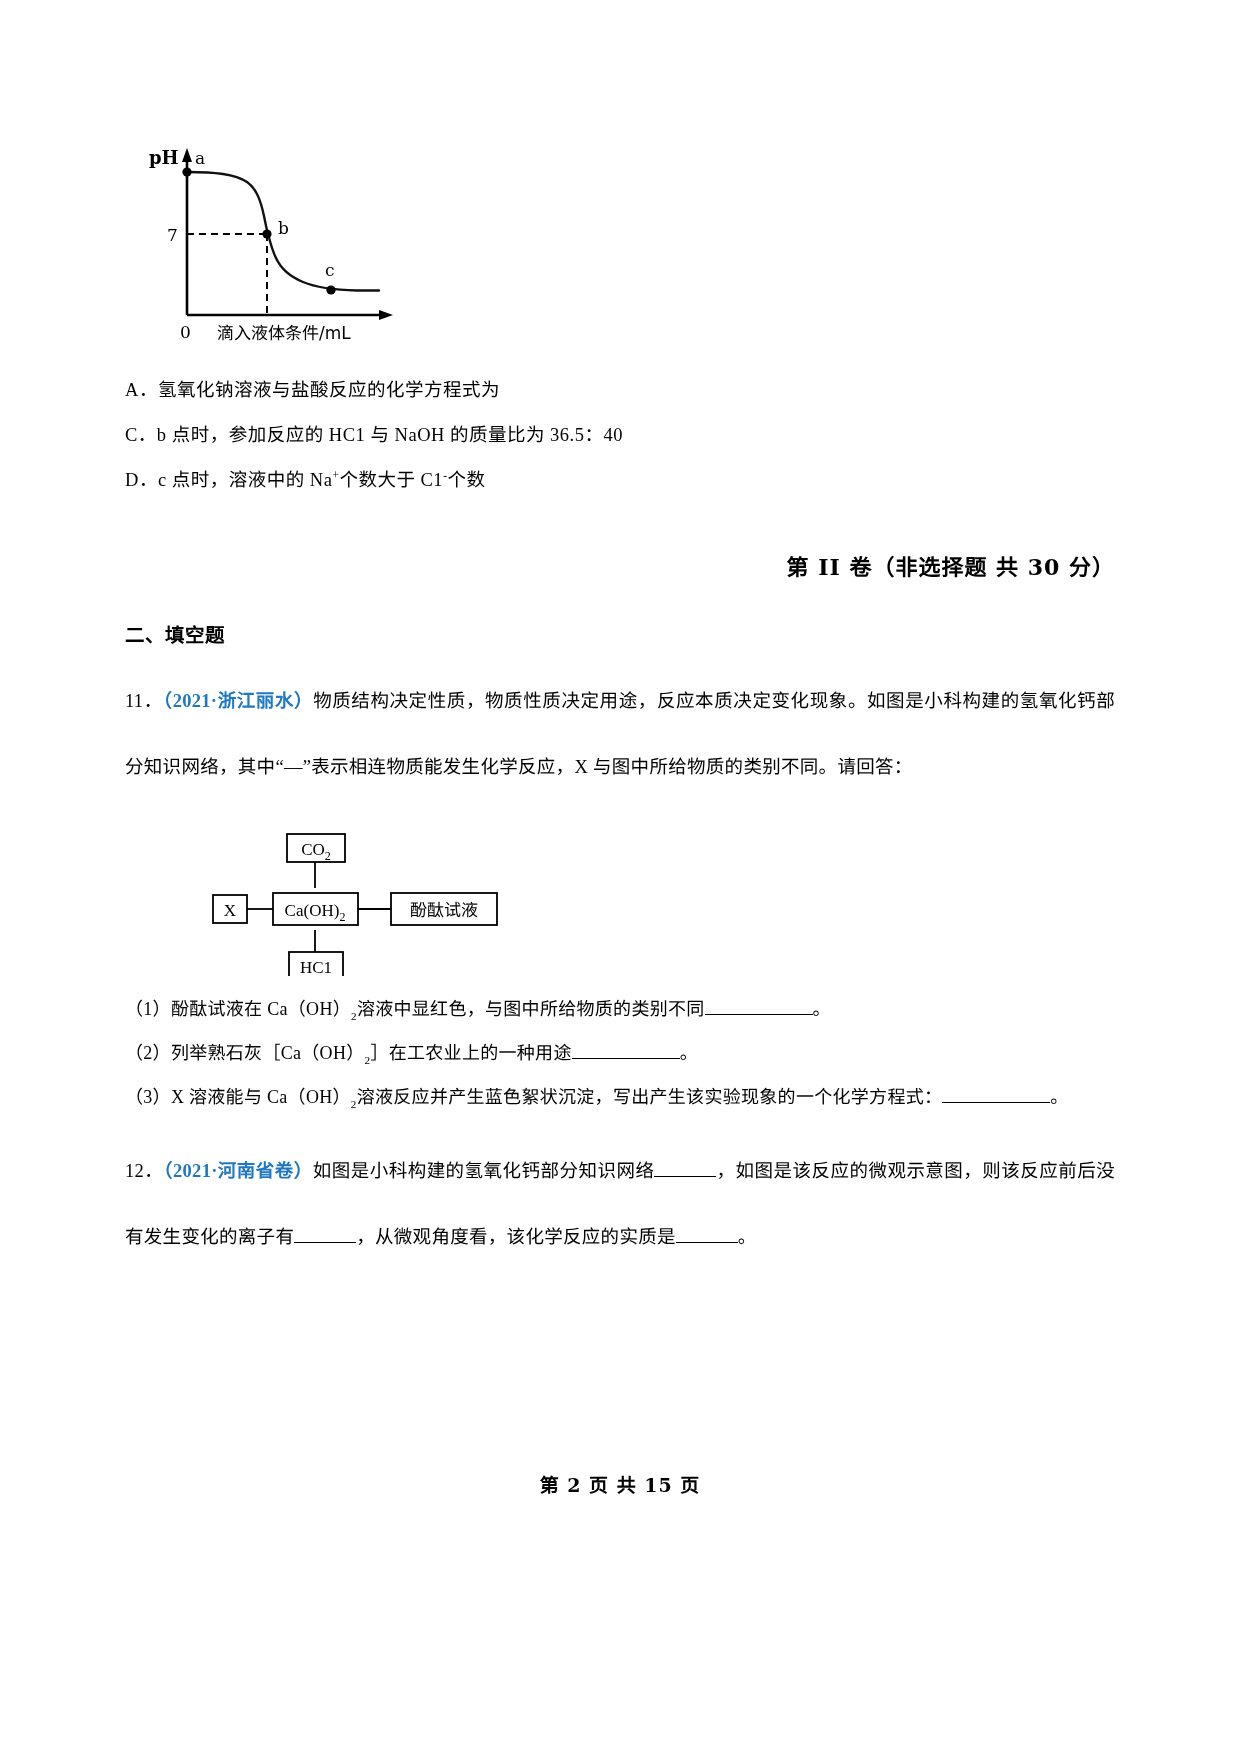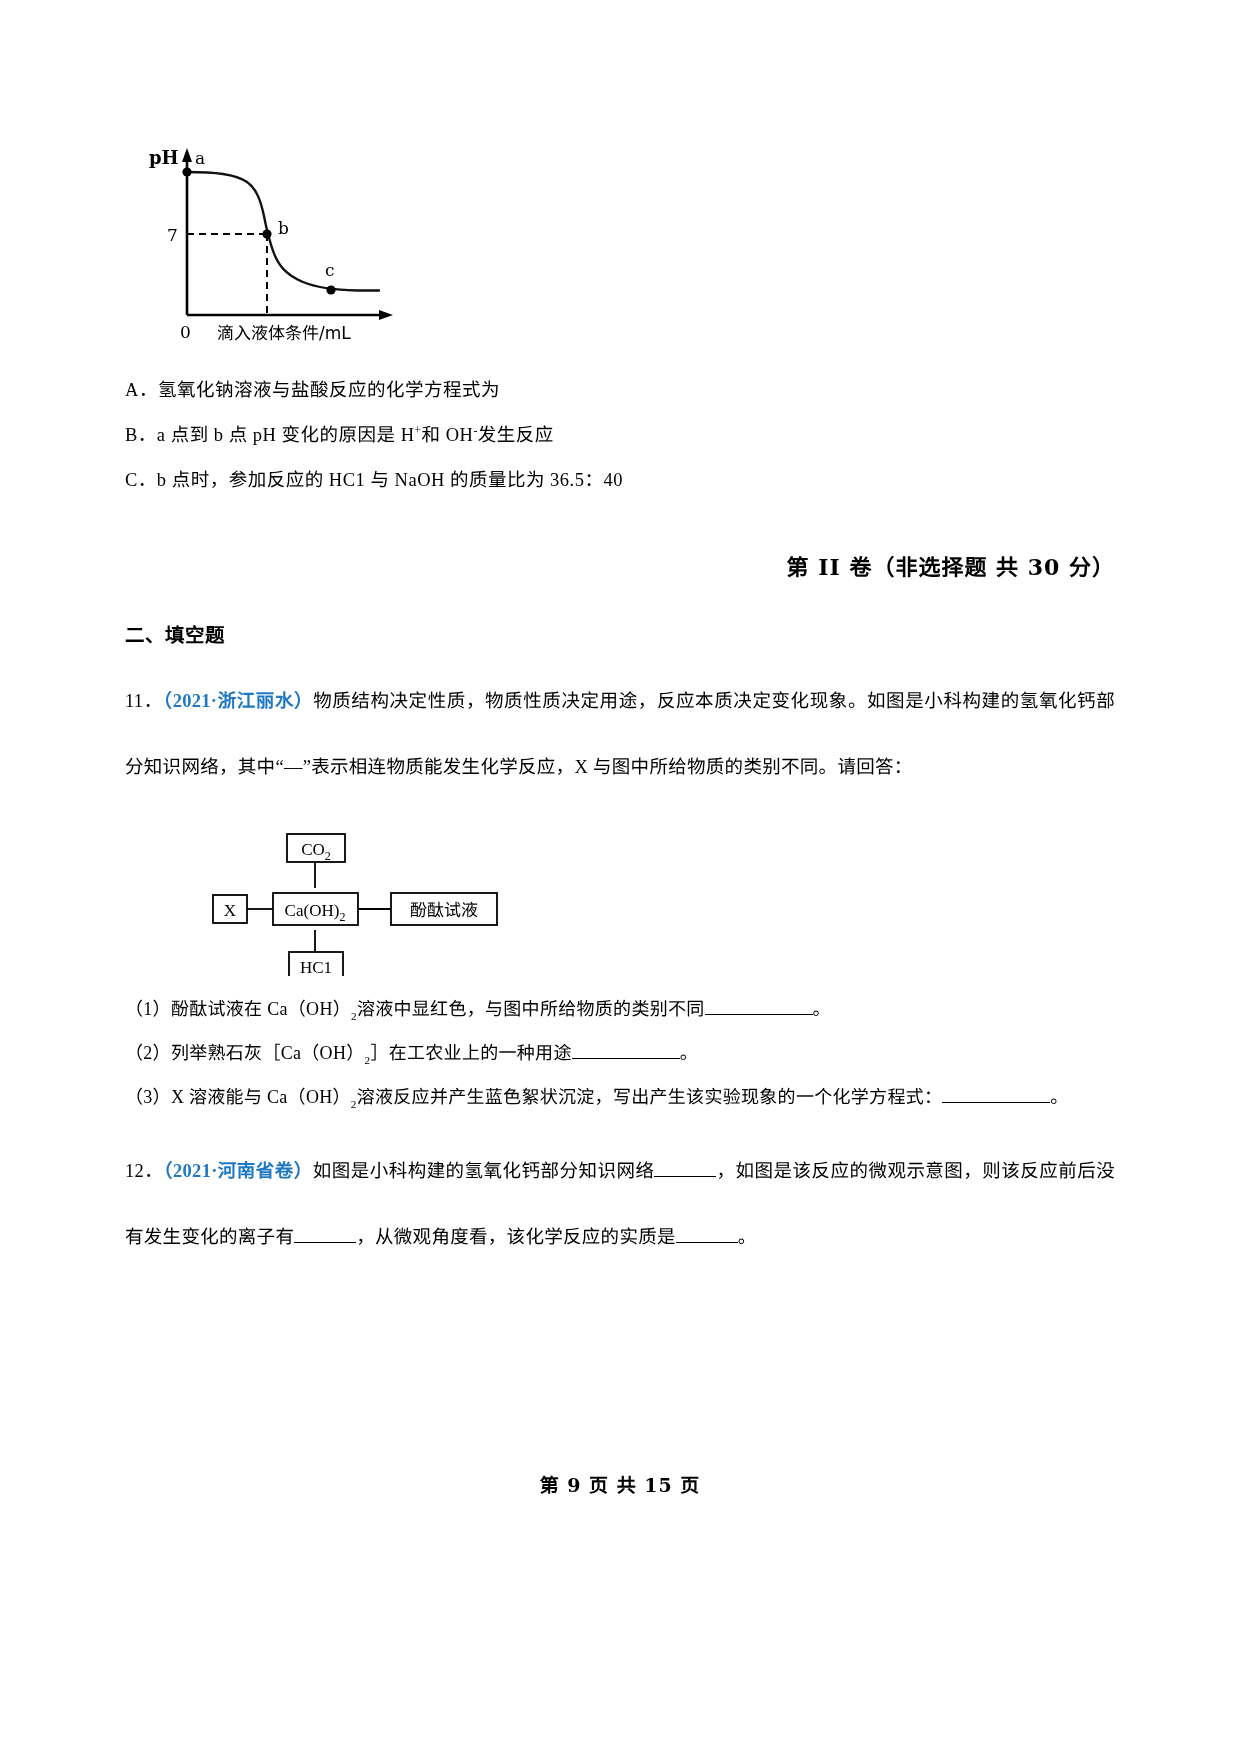--- a/index.html
+++ b/index.html
@@ -161,24 +161,24 @@
         <text x="45" y="208" font-family="DejaVu Serif, serif" font-size="17">0</text>
         <text x="82" y="209" font-family="DejaVu Sans, sans-serif" font-size="17">滴入液体条件/mL</text>
       </svg>
     </div>
 
     <div class="options">
       <div class="opt-line">
         <span class="lbl">A</span><span>．</span><span>氢氧化钠溶液与盐酸反应的化学方程式为</span>
       </div>
       <div class="opt-line">
-        <span class="lbl">B</span><span>．</span><span>a 点到 b 点 pH 变化的原因是 H</span><sup>+</sup><span>和 OH</span><sup>-</sup><span>发生反应</span>
+        <span class="lbl">C</span><span>．</span><span>b 点时，参加反应的 HC1 与 NaOH 的质量比为 36.5：40</span>
       </div>
       <div class="opt-line">
-        <span class="lbl">C</span><span>．</span><span>b 点时，参加反应的 HC1 与 NaOH 的质量比为 36.5：40</span>
+        <span class="lbl">D</span><span>．</span><span>c 点时，溶液中的 Na</span><sup>+</sup><span>个数大于 C1</span><sup>-</sup><span>个数</span>
       </div>
     </div>
 
     <div class="part-header">第 II 卷（非选择题  共 30 分）</div>
 
     <div class="section-title">二、填空题</div>
 
     <div class="q-block">
       <span class="q-num">11．</span><span class="src-tag">（2021·浙江丽水）</span><span>物质结构决定性质，物质性质决定用途，反应本质决定变化现象。如图是小科构建的氢氧化钙部分知识网络，其中“—”表示相连物质能发生化学反应，X 与图中所给物质的类别不同。请回答：</span>
     </div>
@@ -219,14 +219,14 @@
     <div class="sub-q">
       <span>（3）</span><span>X 溶液能与 Ca（OH）</span><sub>2</sub><span>溶液反应并产生蓝色絮状沉淀，写出产生该实验现象的一个化学方程式：</span><span class="blank-ul bl-md"></span><span>。</span>
     </div>
 
     <div class="q-block">
       <span class="q-num">12．</span><span class="src-tag">（2021·河南省卷）</span><span>如图是小科构建的氢氧化钙部分知识网络</span><span class="blank-ul bl-sm"></span><span>，如图是该反应的微观示意图，则该反应前后没有发生变化的离子有</span><span class="blank-ul bl-sm"></span><span>，从微观角度看，该化学反应的实质是</span><span class="blank-ul bl-sm"></span><span>。</span>
     </div>
 
   </div>
 
-  <div class="footer">第 9 页 共 15 页</div>
+  <div class="footer">第 2 页 共 15 页</div>
 </div>
 
 </body></html>

